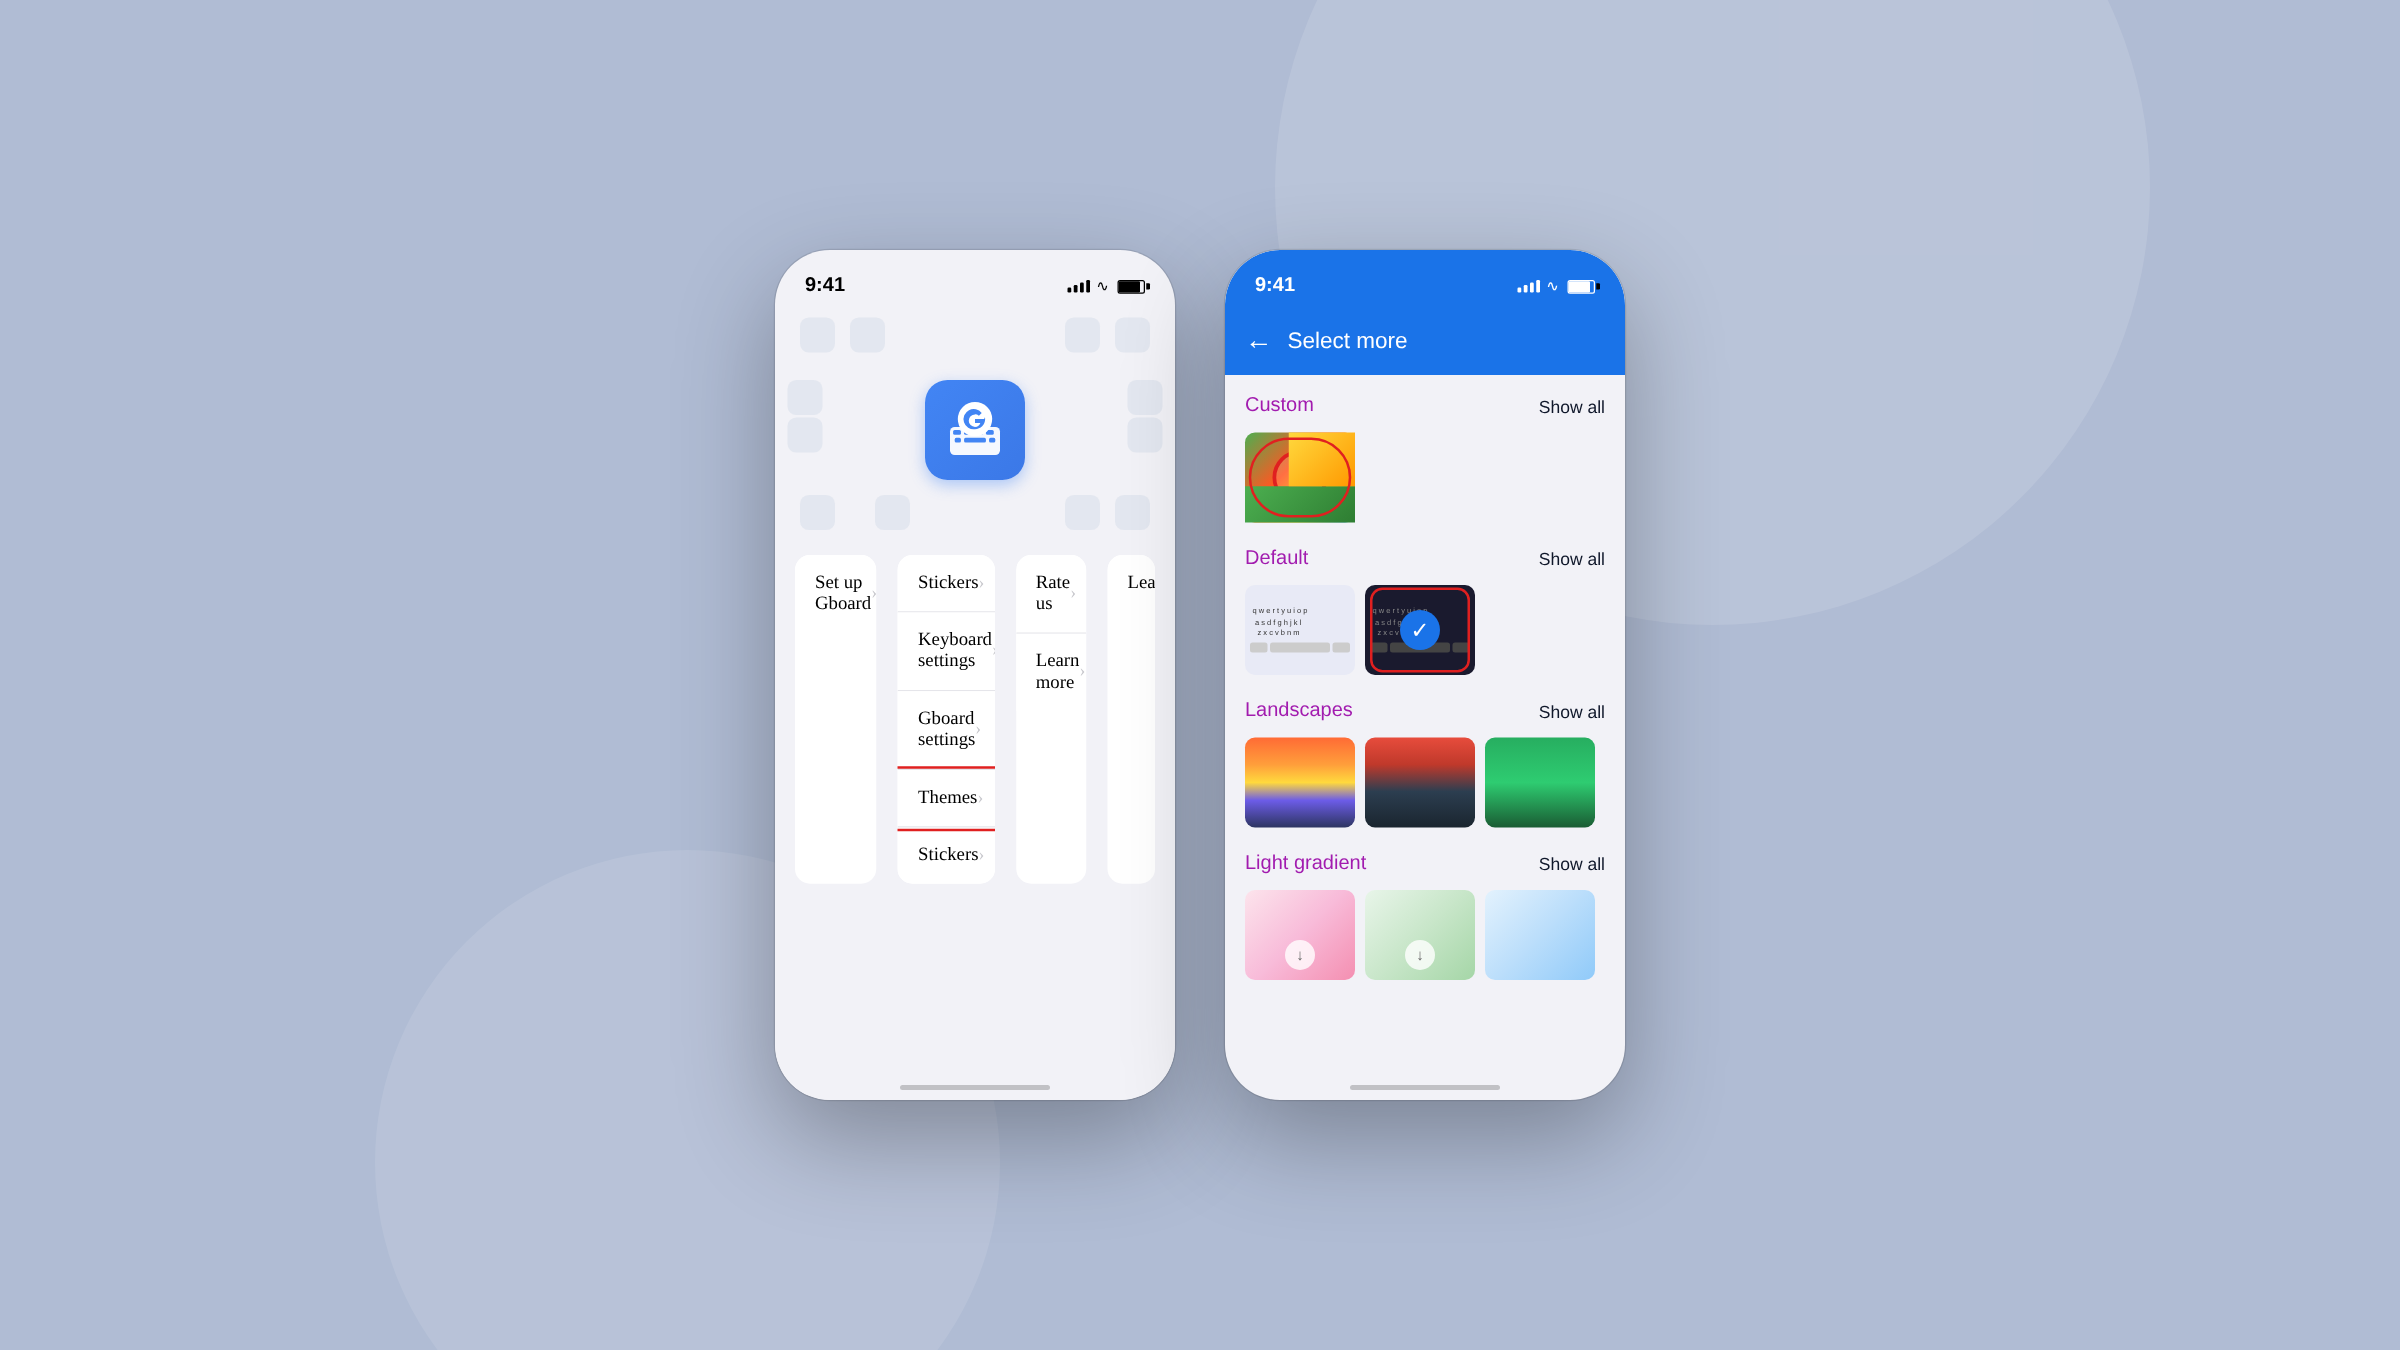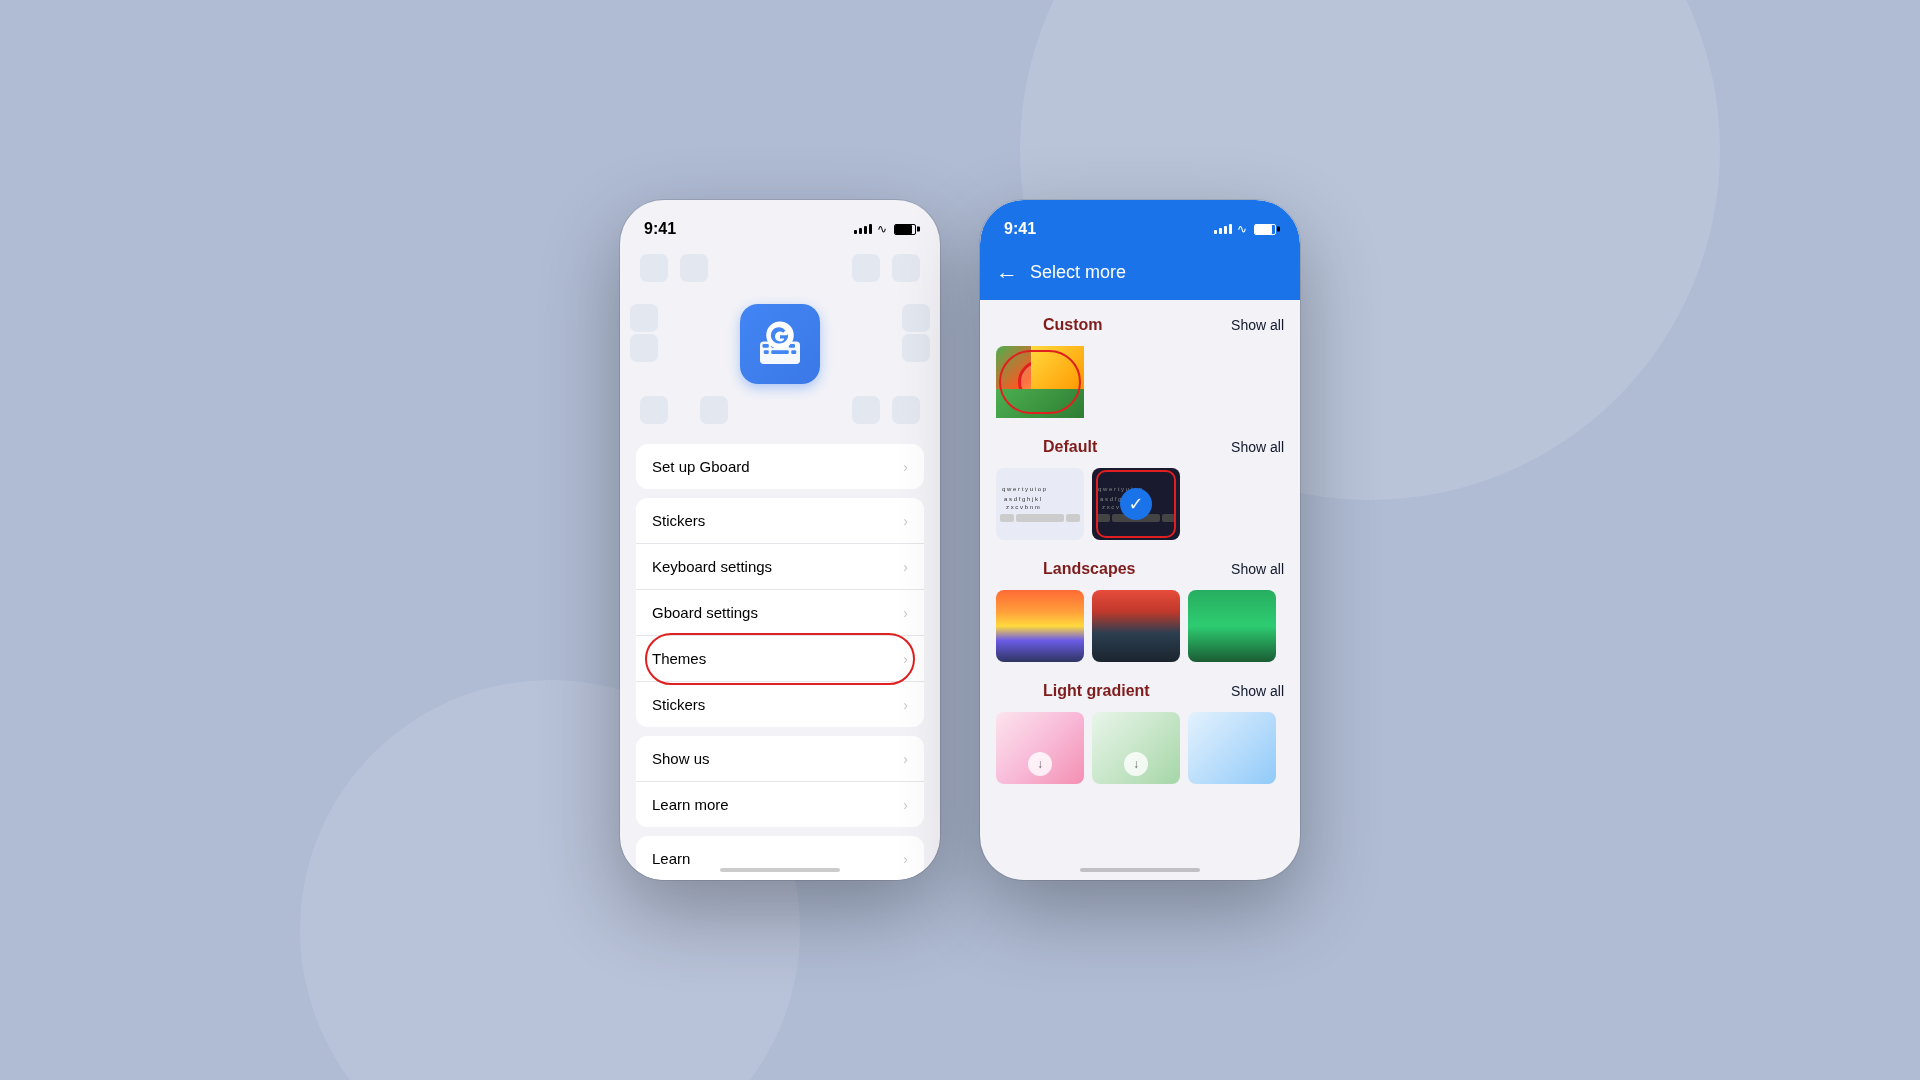--- a/index.html
+++ b/index.html
@@ -184,22 +184,23 @@
       height: 28px;
       background: #dde3ed;
       border-radius: 7px;
       opacity: 0.7;
     }
 
     
     .settings-list {
       padding: 0 16px;
       display: flex;
-      flex-direction: column;
-      gap: 1px;
+      flex-direction: row;
+      gap: 17px;
+      font-family: Liberation Serif, serif;
     }
 
     .settings-section {
       background: #fff;
       border-radius: 12px;
       overflow: hidden;
       margin-bottom: 8px;
     }
 
     .settings-item {
@@ -293,23 +294,22 @@
 
     .theme-section-header {
       display: flex;
       justify-content: space-between;
       align-items: center;
       margin-bottom: 12px;
     }
 
     .theme-section-title {
       font-size: 16px;
-      font-weight: 700;
-      color: #7f1d1d;
-      margin-left: 47px;
+      font-weight: 400;
+      color: #a21caf;
     }
 
     .show-all-btn {
       color: #0f172a;
       font-size: 14px;
       cursor: pointer;
     }
 
     .theme-grid {
       display: flex;
@@ -545,21 +545,21 @@
               <div class="themes-circle"></div>
             </div>
             <div class="settings-item">
               <span class="settings-item-label">Stickers</span>
               <span class="chevron">›</span>
             </div>
           </div>
 
           <div class="settings-section">
             <div class="settings-item">
-              <span class="settings-item-label">Show us</span>
+              <span class="settings-item-label">Rate us</span>
               <span class="chevron">›</span>
             </div>
             <div class="settings-item">
               <span class="settings-item-label">Learn more</span>
               <span class="chevron">›</span>
             </div>
           </div>
 
           <div class="settings-section">
             <div class="settings-item">

